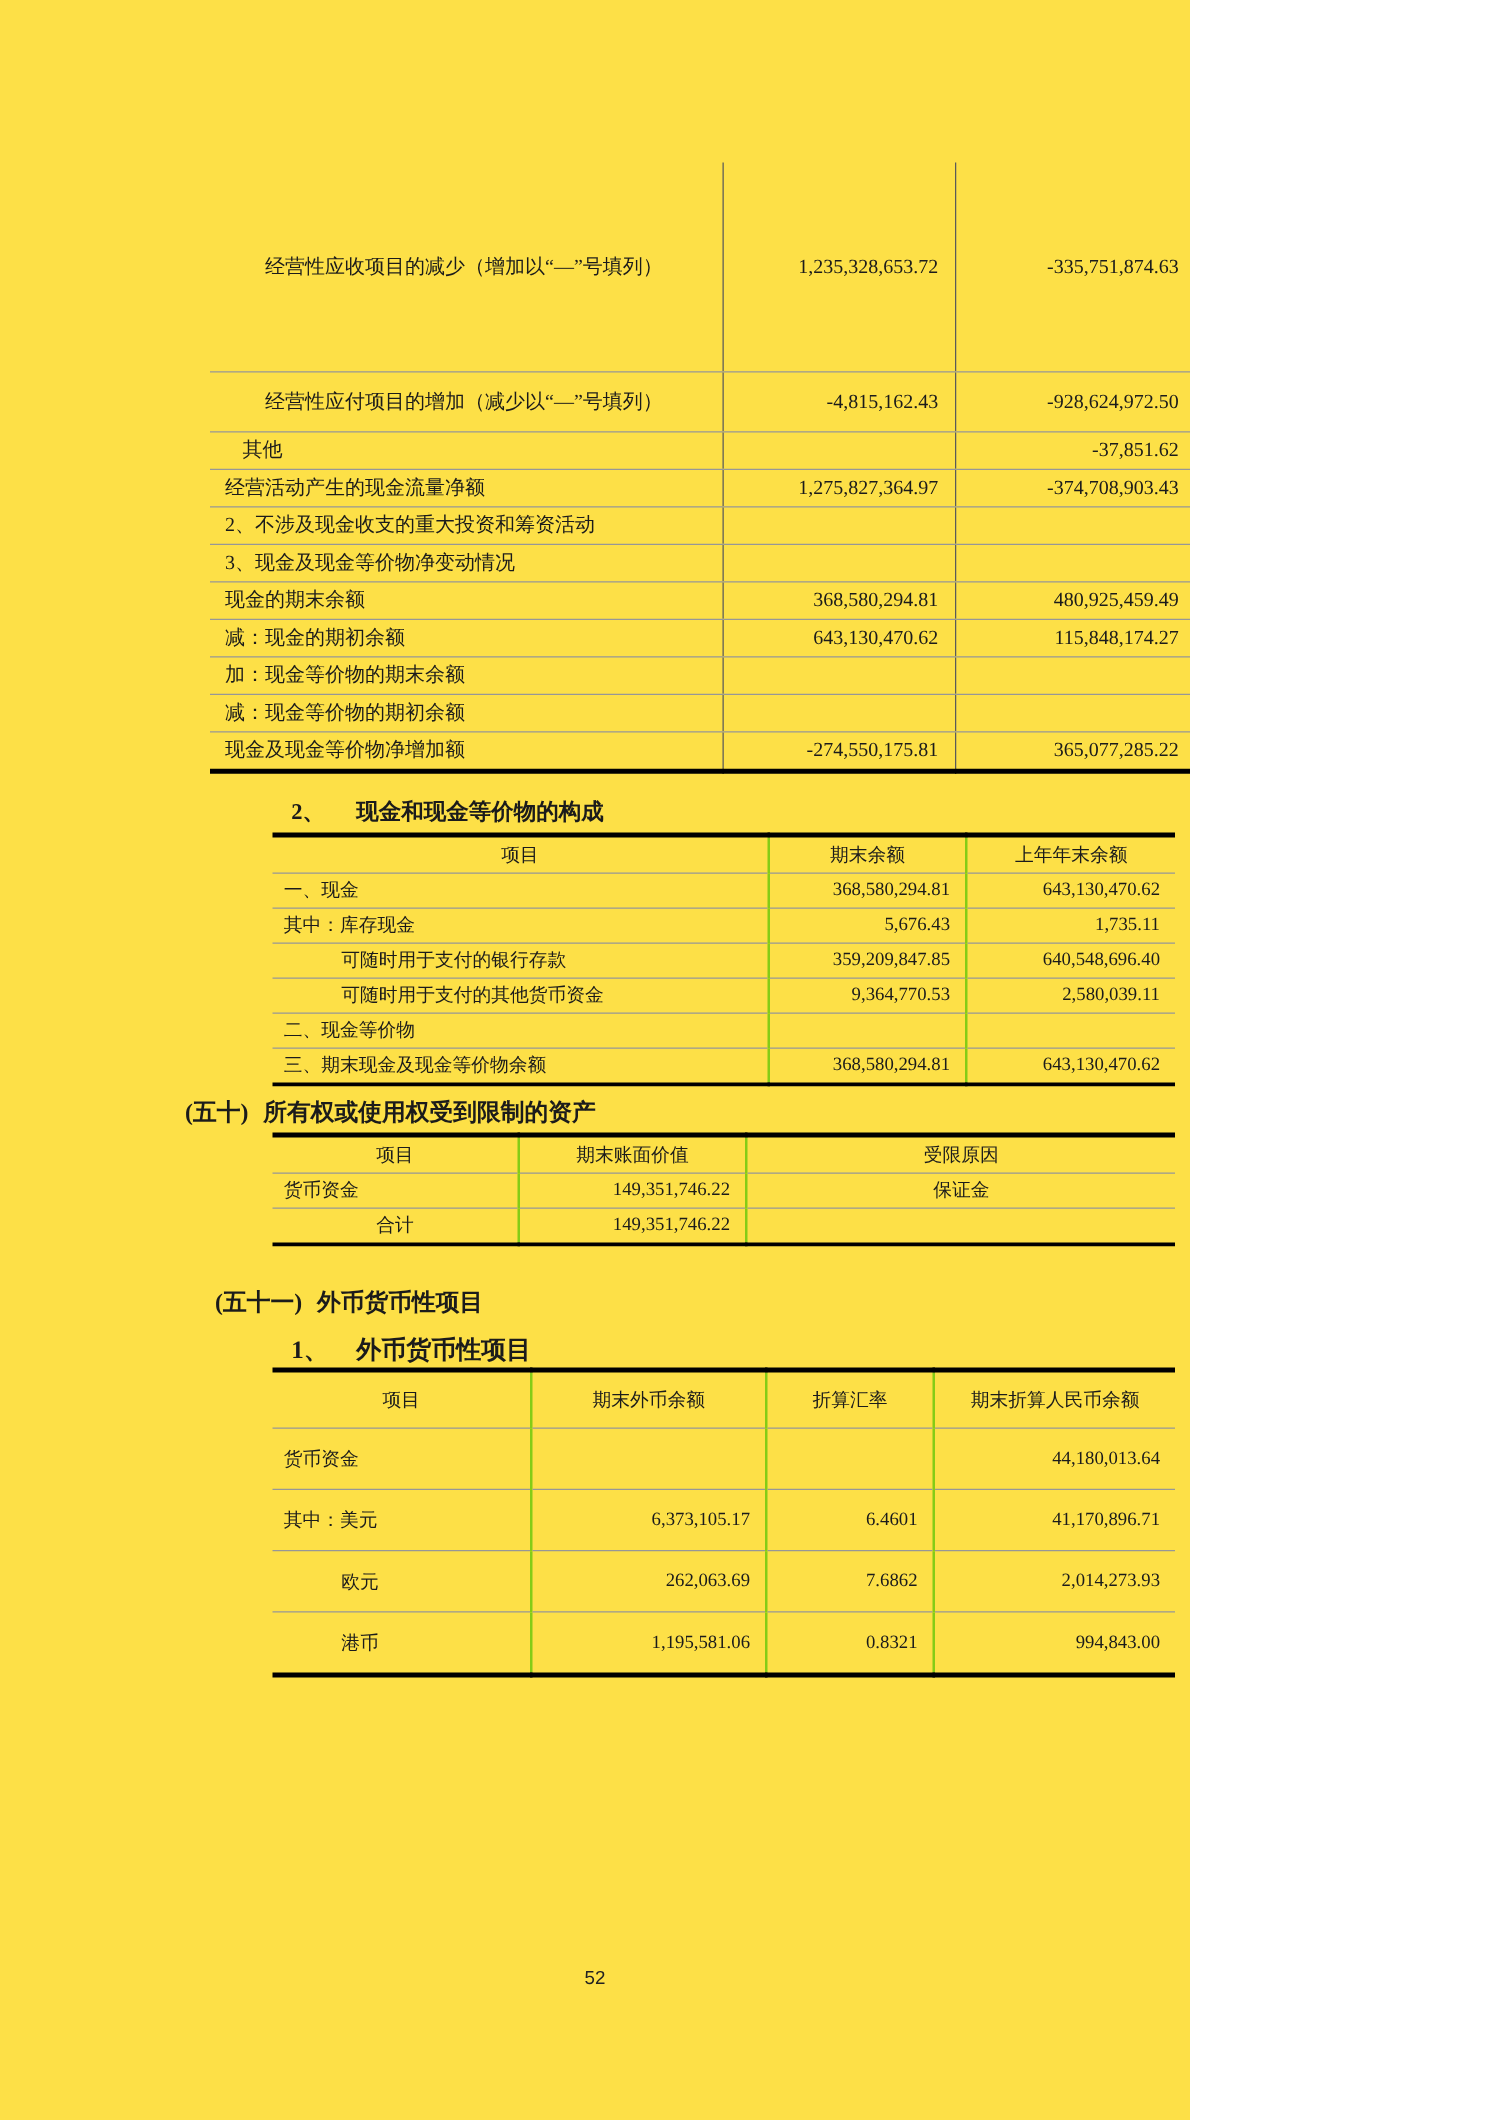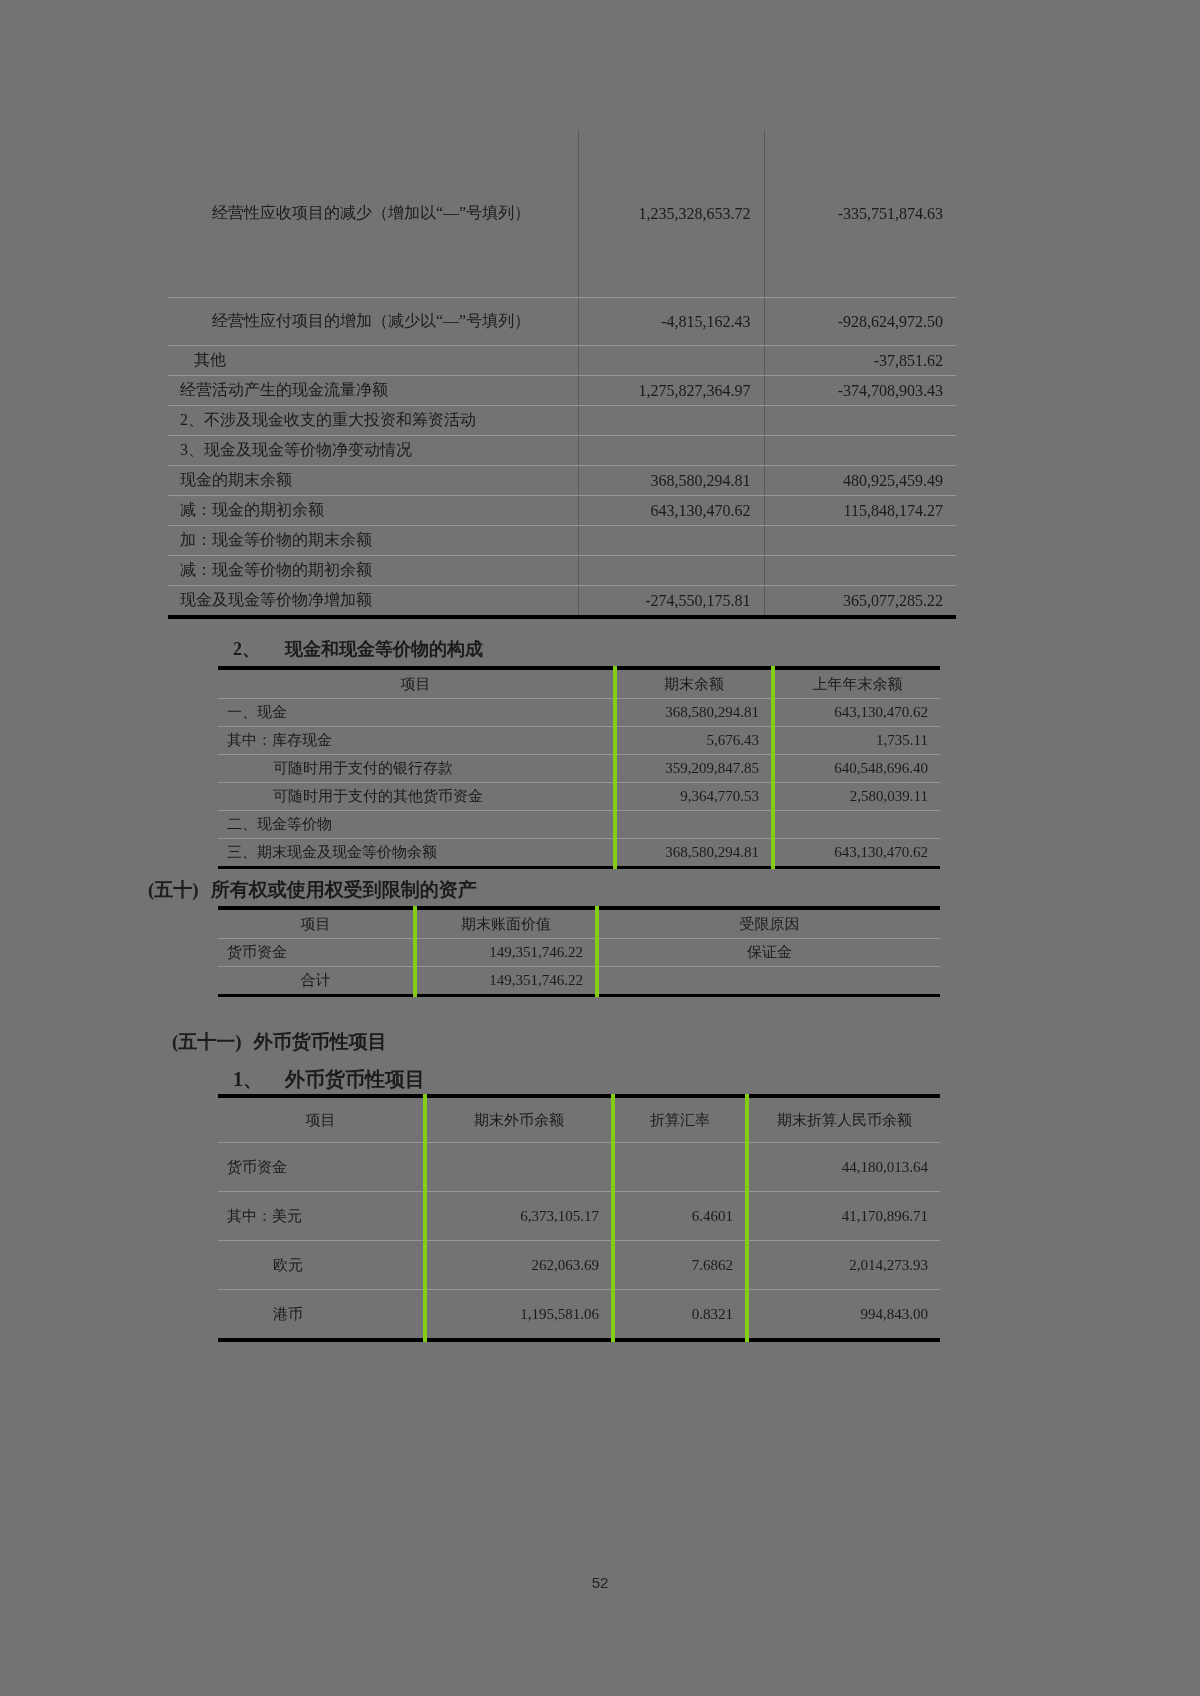--- a/index.html
+++ b/index.html
@@ -1,17 +1,17 @@
 <!DOCTYPE html>
 <html><head>
 <meta charset="utf-8">
 <style>
   html,body { margin:0; padding:0; background:#ffffff; }
   .page {
-    position:relative; width:1200px; height:1696px; background:#737373;
+    position:relative; width:952px; height:1696px; background:#fde047;
     font-family:"Liberation Serif","DejaVu Serif",serif; color:#1b1b1b;
     overflow:hidden;
   }
   table { border-collapse:collapse; table-layout:fixed; position:absolute; }
   td, th { overflow:hidden; white-space:nowrap; font-weight:normal; }
 
   
   .t1 { left:168px; top:130px; width:788px; border-bottom:4px solid #000; font-size:16px; }
   .t1 td { border-bottom:1px solid #979797; vertical-align:middle; height:27px; }
   .t1 tr:last-child td { border-bottom:none; }
@@ -21,21 +21,21 @@
   .t1 td.ind2 { padding-left:44px; }
   .t1 td.num { text-align:right; padding-right:13px; }
   .t1 tr.h-tall td { height:165px; }
   .t1 tr.h-med  td { height:45px; }
 
   
   .sec { left:218px; width:722px; font-size:15px; }
   .sec th { text-align:center; border-bottom:1px solid #979797; }
   .sec td { border-bottom:1px solid #979797; vertical-align:middle; }
   .sec tr:last-child td { border-bottom:none; }
-  .sec .vline { border-left:4px solid #84cc16; }
+  .sec .vline { border-left:2px solid #84cc16; }
   .sec td.lab { text-align:left; padding-left:9px;font-family:Liberation Serif, serif; }
   .sec td.ind1 { padding-left:55px; }
   .sec td.num { text-align:right; padding-right:12px; }
   .sec td.ctr { text-align:center; }
 
   .t2  { top:666px;  border-top:4px solid #000; border-bottom:3px solid #000; }
   .t2 th { height:26px; } .t2 td { height:25px; }
 
   .t50 { top:906px;  border-top:4px solid #000; border-bottom:3px solid #000; }
   .t50 th { height:26px; } .t50 td { height:25px; }

